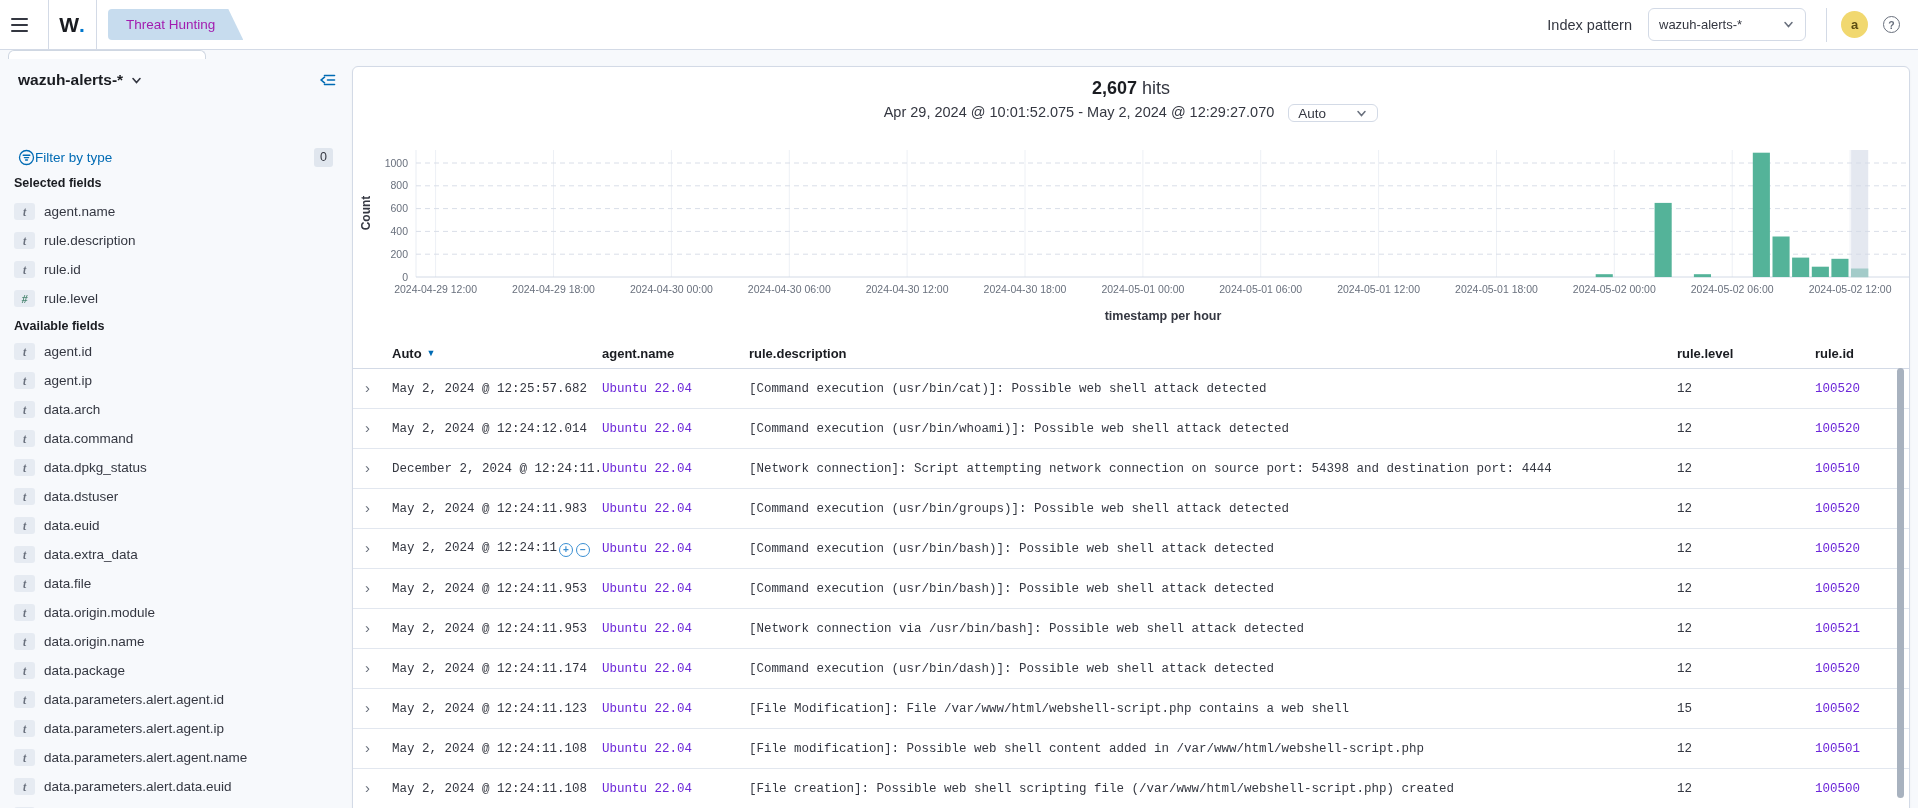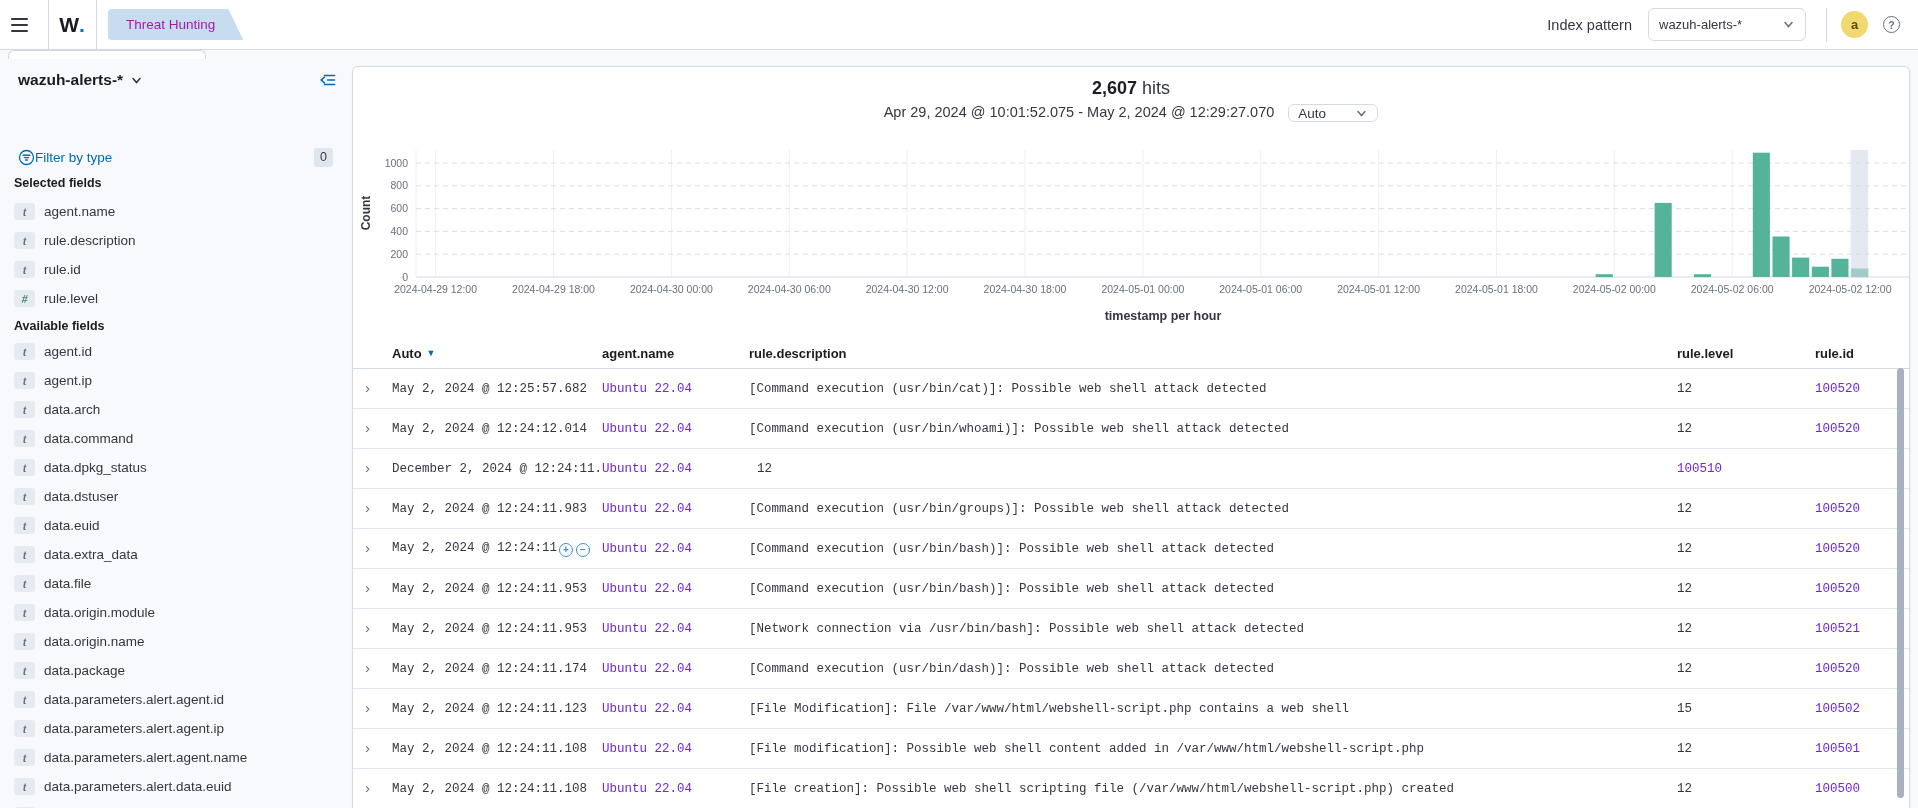--- a/index.html
+++ b/index.html
@@ -355,20 +355,21 @@
           <div class="cell"><span>May 2, 2024 @ 12:24:12.014</span></div>
           <div class="cell"><span class="link">Ubuntu 22.04</span></div>
           <div class="cell">[Command execution (usr/bin/whoami)]: Possible web shell attack detected</div>
           <div class="cell pad8">12</div>
           <div class="cell pad8"><span class="link">100520</span></div>
         </div>
         <div class="trow">
           <div><span class="expander">›</span></div>
           <div class="cell"><span>December 2, 2024 @ 12:24:11.998</span></div>
           <div class="cell"><span class="link">Ubuntu 22.04</span></div>
+          <div class="cell">[Network connection]: Script attempting network connection on source port: 54398 and destination port: 4444</div>
           <div class="cell pad8">12</div>
           <div class="cell pad8"><span class="link">100510</span></div>
         </div>
         <div class="trow">
           <div><span class="expander">›</span></div>
           <div class="cell"><span>May 2, 2024 @ 12:24:11.983</span></div>
           <div class="cell"><span class="link">Ubuntu 22.04</span></div>
           <div class="cell">[Command execution (usr/bin/groups)]: Possible web shell attack detected</div>
           <div class="cell pad8">12</div>
           <div class="cell pad8"><span class="link">100520</span></div>

